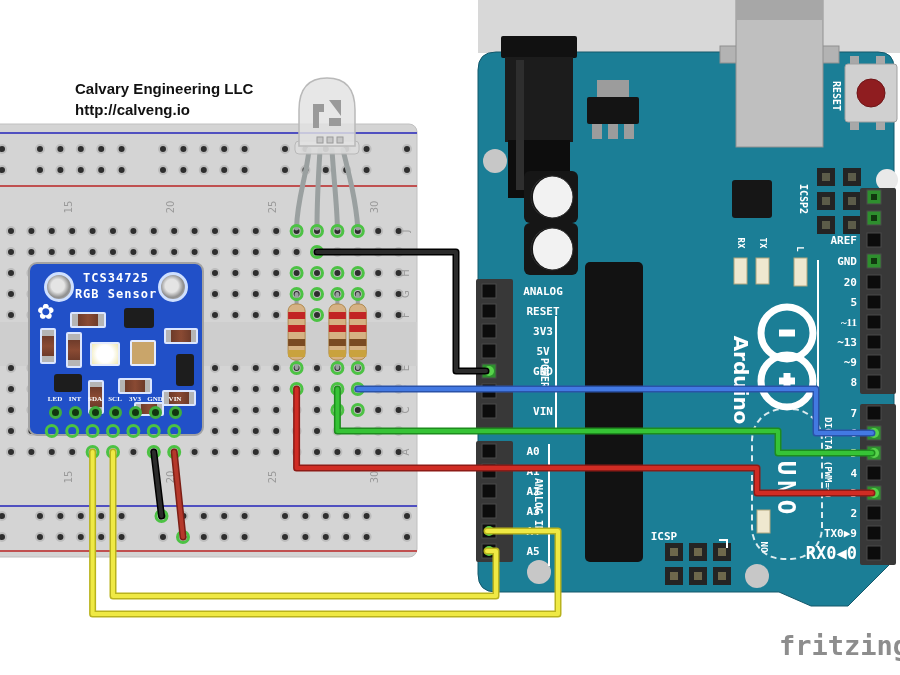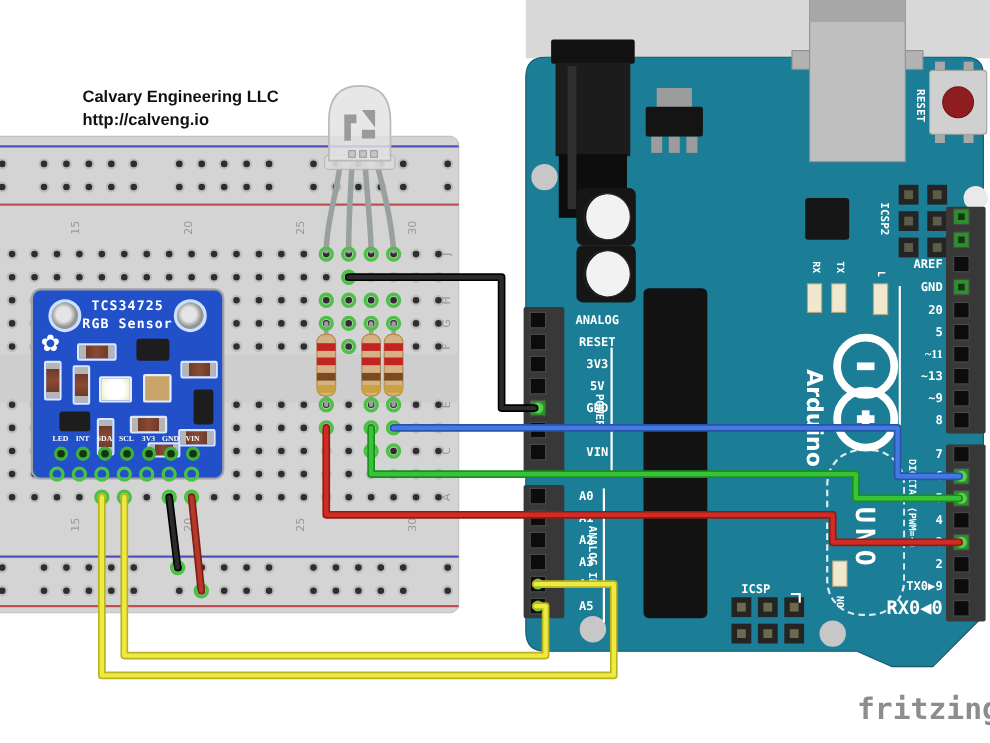--- a/index.html
+++ b/index.html
@@ -557,21 +557,21 @@
       <div class="mono ard-lbl" style="left:857px;top:553px;font-size:17px;transform:translate(-100%,-50%) rotate(0deg);">RX0◀0</div>
       <div class="mono ard-lbl" style="left:544px;top:373px;font-size:10px;transform:translate(-50%,-50%) rotate(90deg);">POWER</div>
       <div class="mono ard-lbl" style="left:538px;top:505px;font-size:10px;transform:translate(-50%,-50%) rotate(90deg);">ANALOG IN</div>
       <div class="mono ard-lbl" style="left:828px;top:458px;font-size:9px;transform:translate(-50%,-50%) rotate(90deg);">DIGITAL (PWM=~)</div>
       <div class="mono ard-lbl" style="left:803px;top:199px;font-size:10px;transform:translate(-50%,-50%) rotate(90deg);">ICSP2</div>
       <div class="mono ard-lbl" style="left:836px;top:96px;font-size:10px;transform:translate(-50%,-50%) rotate(90deg);">RESET</div>
       <div class="mono ard-lbl" style="left:765px;top:547px;font-size:9px;transform:translate(-50%,-50%) rotate(-90deg);">ON</div>
       <div class="mono ard-lbl" style="left:763px;top:243px;font-size:9px;transform:translate(-50%,-50%) rotate(90deg);">TX</div>
       <div class="mono ard-lbl" style="left:741px;top:243px;font-size:9px;transform:translate(-50%,-50%) rotate(90deg);">RX</div>
       <div class="mono ard-lbl" style="left:800px;top:249px;font-size:9px;transform:translate(-50%,-50%) rotate(90deg);">L</div>
-      <div class="mono ard-lbl" style="left:687px;top:536px;font-size:11px;transform:translate(-50%,-50%) rotate(0deg);">ICSP</div>
+      <div class="mono ard-lbl" style="left:664px;top:536px;font-size:11px;transform:translate(-50%,-50%) rotate(0deg);">ICSP</div>
       <div class="mono ard-lbl" style="left:741px;top:380px;font-size:20px;transform:translate(-50%,-50%) rotate(90deg);font-family:&quot;DejaVu Sans&quot;,sans-serif;">Arduino</div>
       <div class="mono ard-lbl" style="left:786px;top:490px;font-size:24px;transform:translate(-50%,-50%) rotate(90deg);letter-spacing:5px;">UNO</div>
     </div>
   <div class="uno-box"></div>
   <svg id="wires" width="900" height="675">
       <circle cx="296.6" cy="231" r="5.5" fill="none" stroke="#4cc244" stroke-width="3"></circle>
       <circle cx="317" cy="231" r="5.5" fill="none" stroke="#4cc244" stroke-width="3"></circle>
       <circle cx="337.4" cy="231" r="5.5" fill="none" stroke="#4cc244" stroke-width="3"></circle>
       <circle cx="357.8" cy="231" r="5.5" fill="none" stroke="#4cc244" stroke-width="3"></circle>
       <circle cx="317" cy="252" r="5.5" fill="none" stroke="#4cc244" stroke-width="3"></circle>

